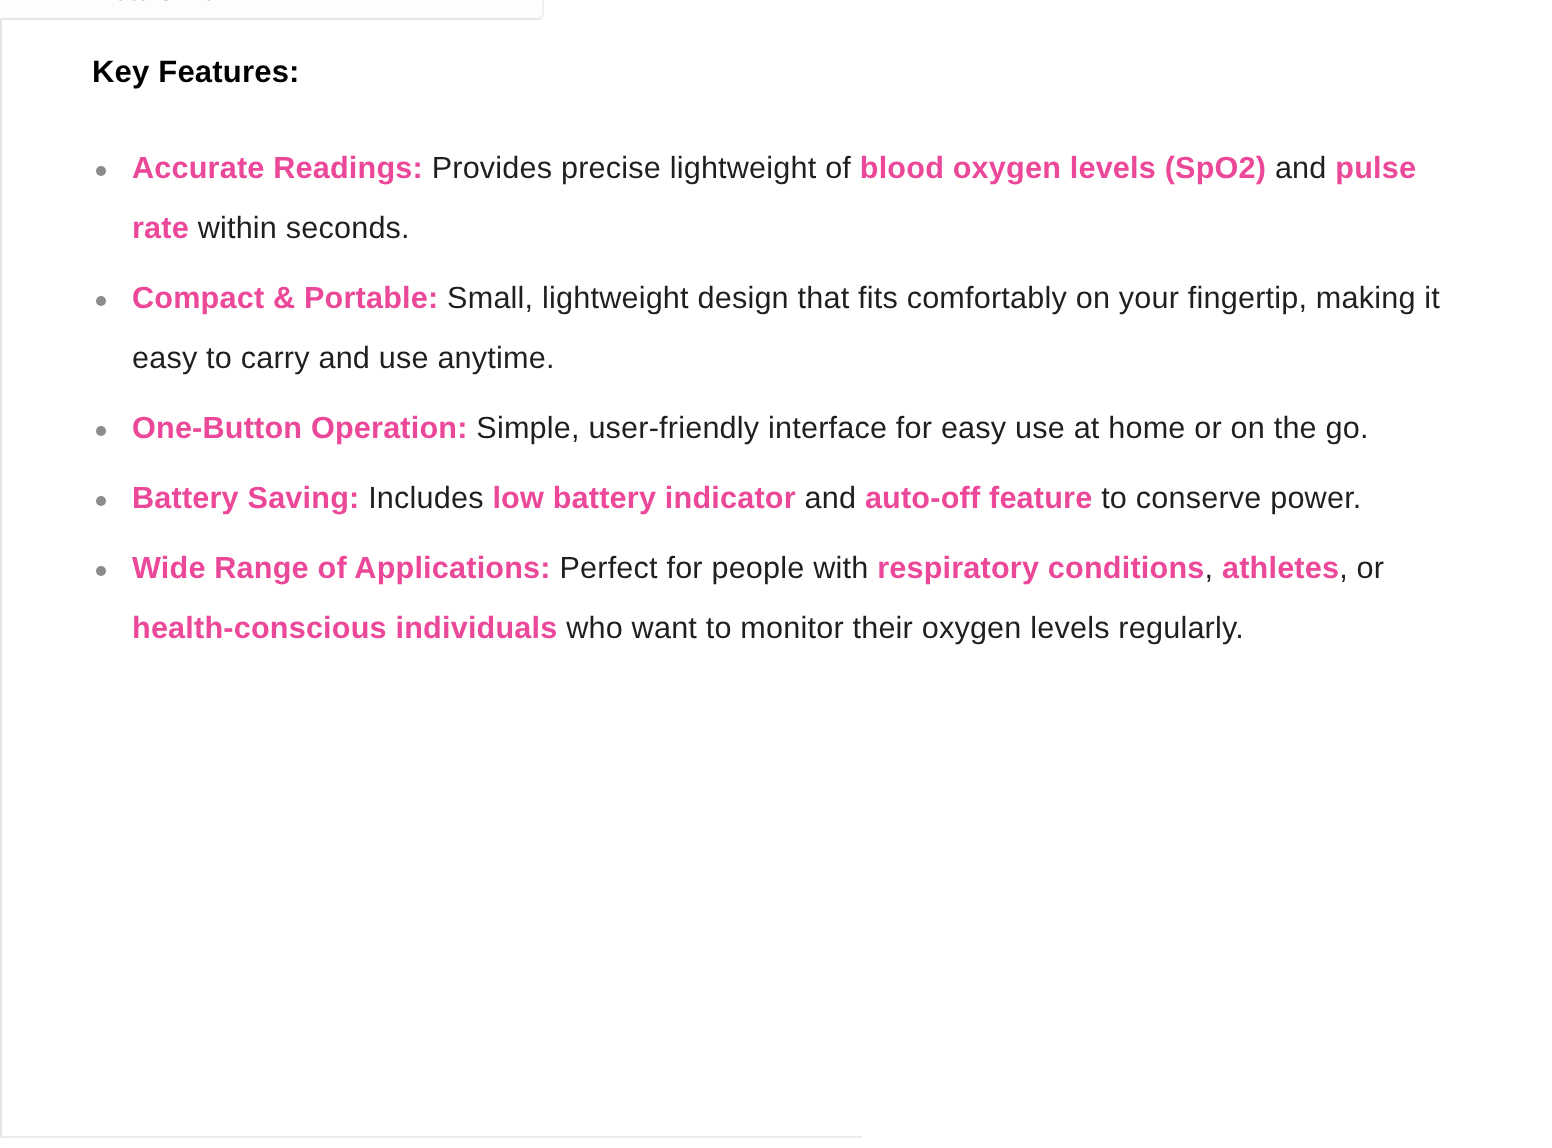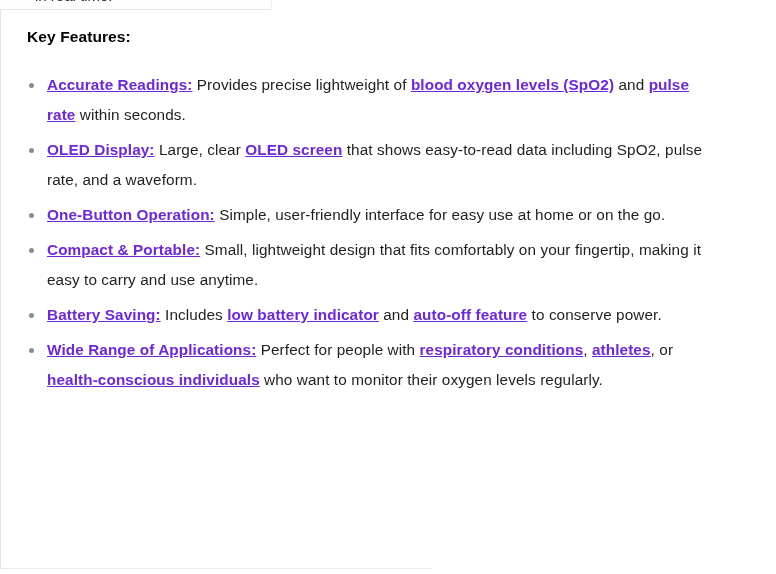--- a/index.html
+++ b/index.html
@@ -42,21 +42,21 @@
   }
   .bottom-rule {
     position: absolute;
     left: 1px; top: 568px;
     width: 430px; height: 1px;
     background: #ececec;
   }
 
   .content {
     position: absolute;
-    left: 27px; top: 28px;
+    left: 46px; top: 28px;
     width: 705px;
   }
   .heading {
     font-size: 15.5px;
     font-weight: bold;
     color: #000000;
     letter-spacing: 0.1px;
     margin-bottom: 24px;
   }
   ul.features {
@@ -72,36 +72,35 @@
     margin-bottom: 5px;
     letter-spacing: 0.1px;
   }
   ul.features li .bullet {
     position: absolute;
     left: 2px; top: 13px;
     width: 5px; height: 5px;
     border-radius: 50%;
     background: #8c8c8c;
   }
-  ul.features li strong { color: #6d28d9; text-decoration: underline; }
+  ul.features li strong { color: #ec4899; }
 </style>
 </head>
 <body>
 
 <div class="card-edge">
   <div class="clipped-text">in real time.</div>
 </div>
 
 <div class="left-rule"></div>
 <div class="bottom-rule"></div>
 
 <div class="content">
   <div class="heading">Key Features:</div>
 
   <ul class="features">
       <li><span class="bullet"></span><strong>Accurate Readings:</strong><span> Provides precise lightweight of </span><strong>blood oxygen levels (SpO2)</strong><span> and </span><strong>pulse rate</strong><span> within seconds.</span></li>
-      <li><span class="bullet"></span><strong>OLED Display:</strong><span> Large, clear </span><strong>OLED screen</strong><span> that shows easy-to-read data including SpO2, pulse rate, and a waveform.</span></li>
+      <li><span class="bullet"></span><strong>Compact &amp; Portable:</strong><span> Small, lightweight design that fits comfortably on your fingertip, making it easy to carry and use anytime.</span></li>
       <li><span class="bullet"></span><strong>One-Button Operation:</strong><span> Simple, user-friendly interface for easy use at home or on the go.</span></li>
-      <li><span class="bullet"></span><strong>Compact &amp; Portable:</strong><span> Small, lightweight design that fits comfortably on your fingertip, making it easy to carry and use anytime.</span></li>
       <li><span class="bullet"></span><strong>Battery Saving:</strong><span> Includes </span><strong>low battery indicator</strong><span> and </span><strong>auto-off feature</strong><span> to conserve power.</span></li>
       <li><span class="bullet"></span><strong>Wide Range of Applications:</strong><span> Perfect for people with </span><strong>respiratory conditions</strong><span>, </span><strong>athletes</strong><span>, or </span><strong>health-conscious individuals</strong><span> who want to monitor their oxygen levels regularly.</span></li>
     </ul>
 </div>
 
 </body></html>

